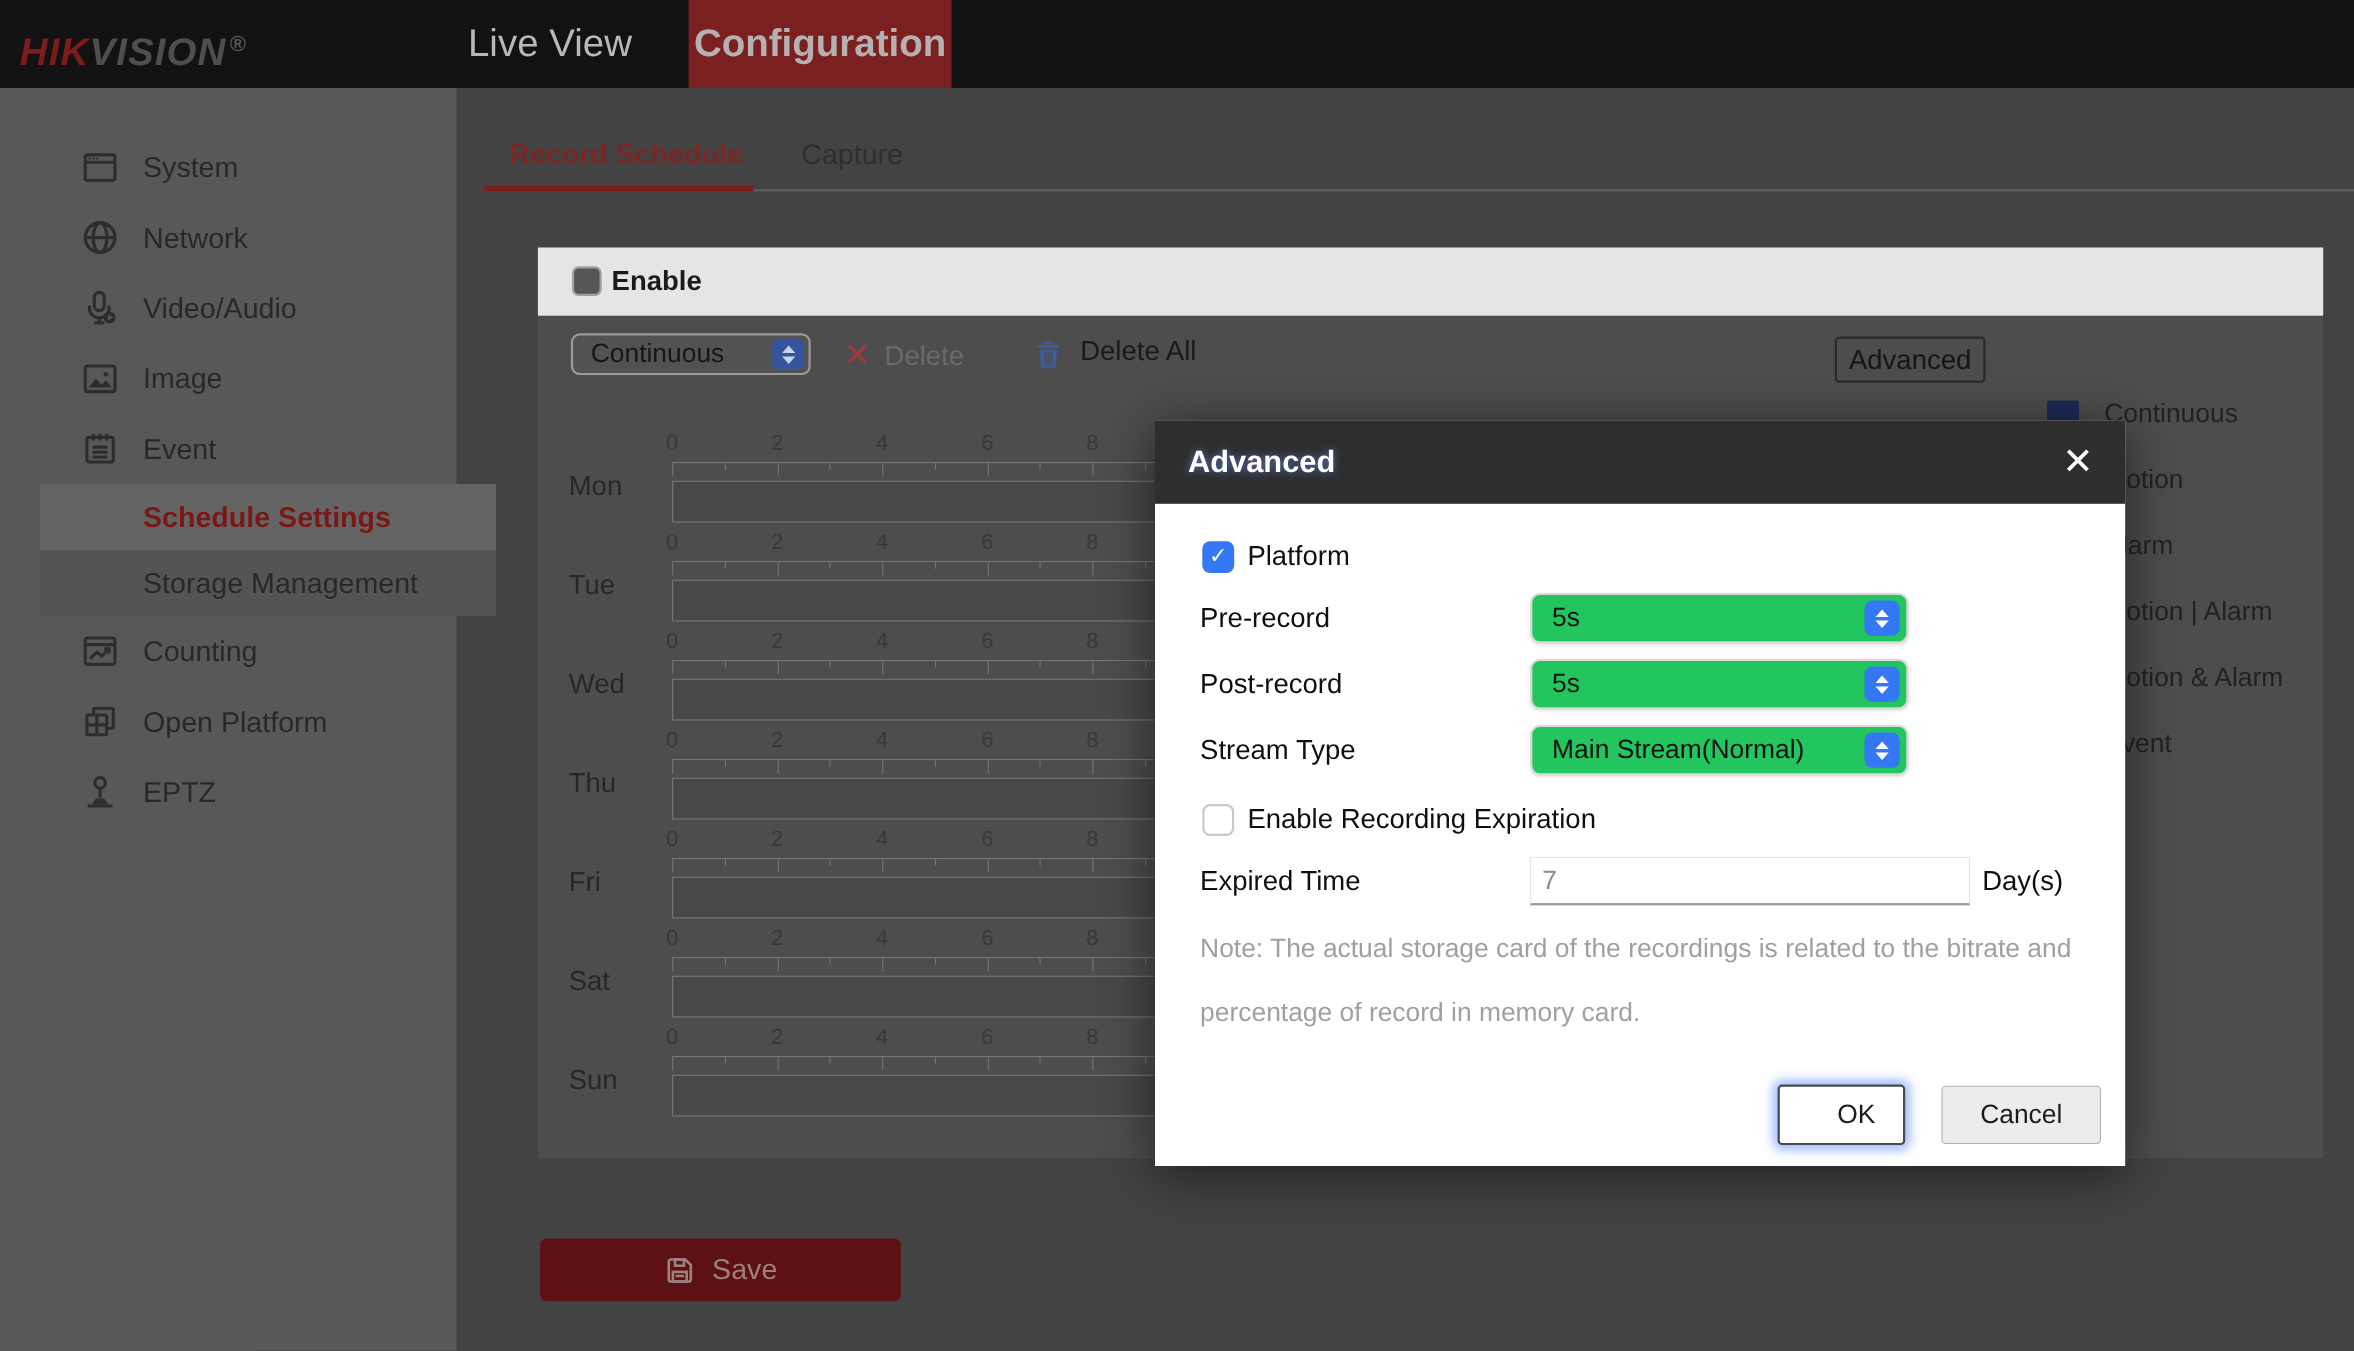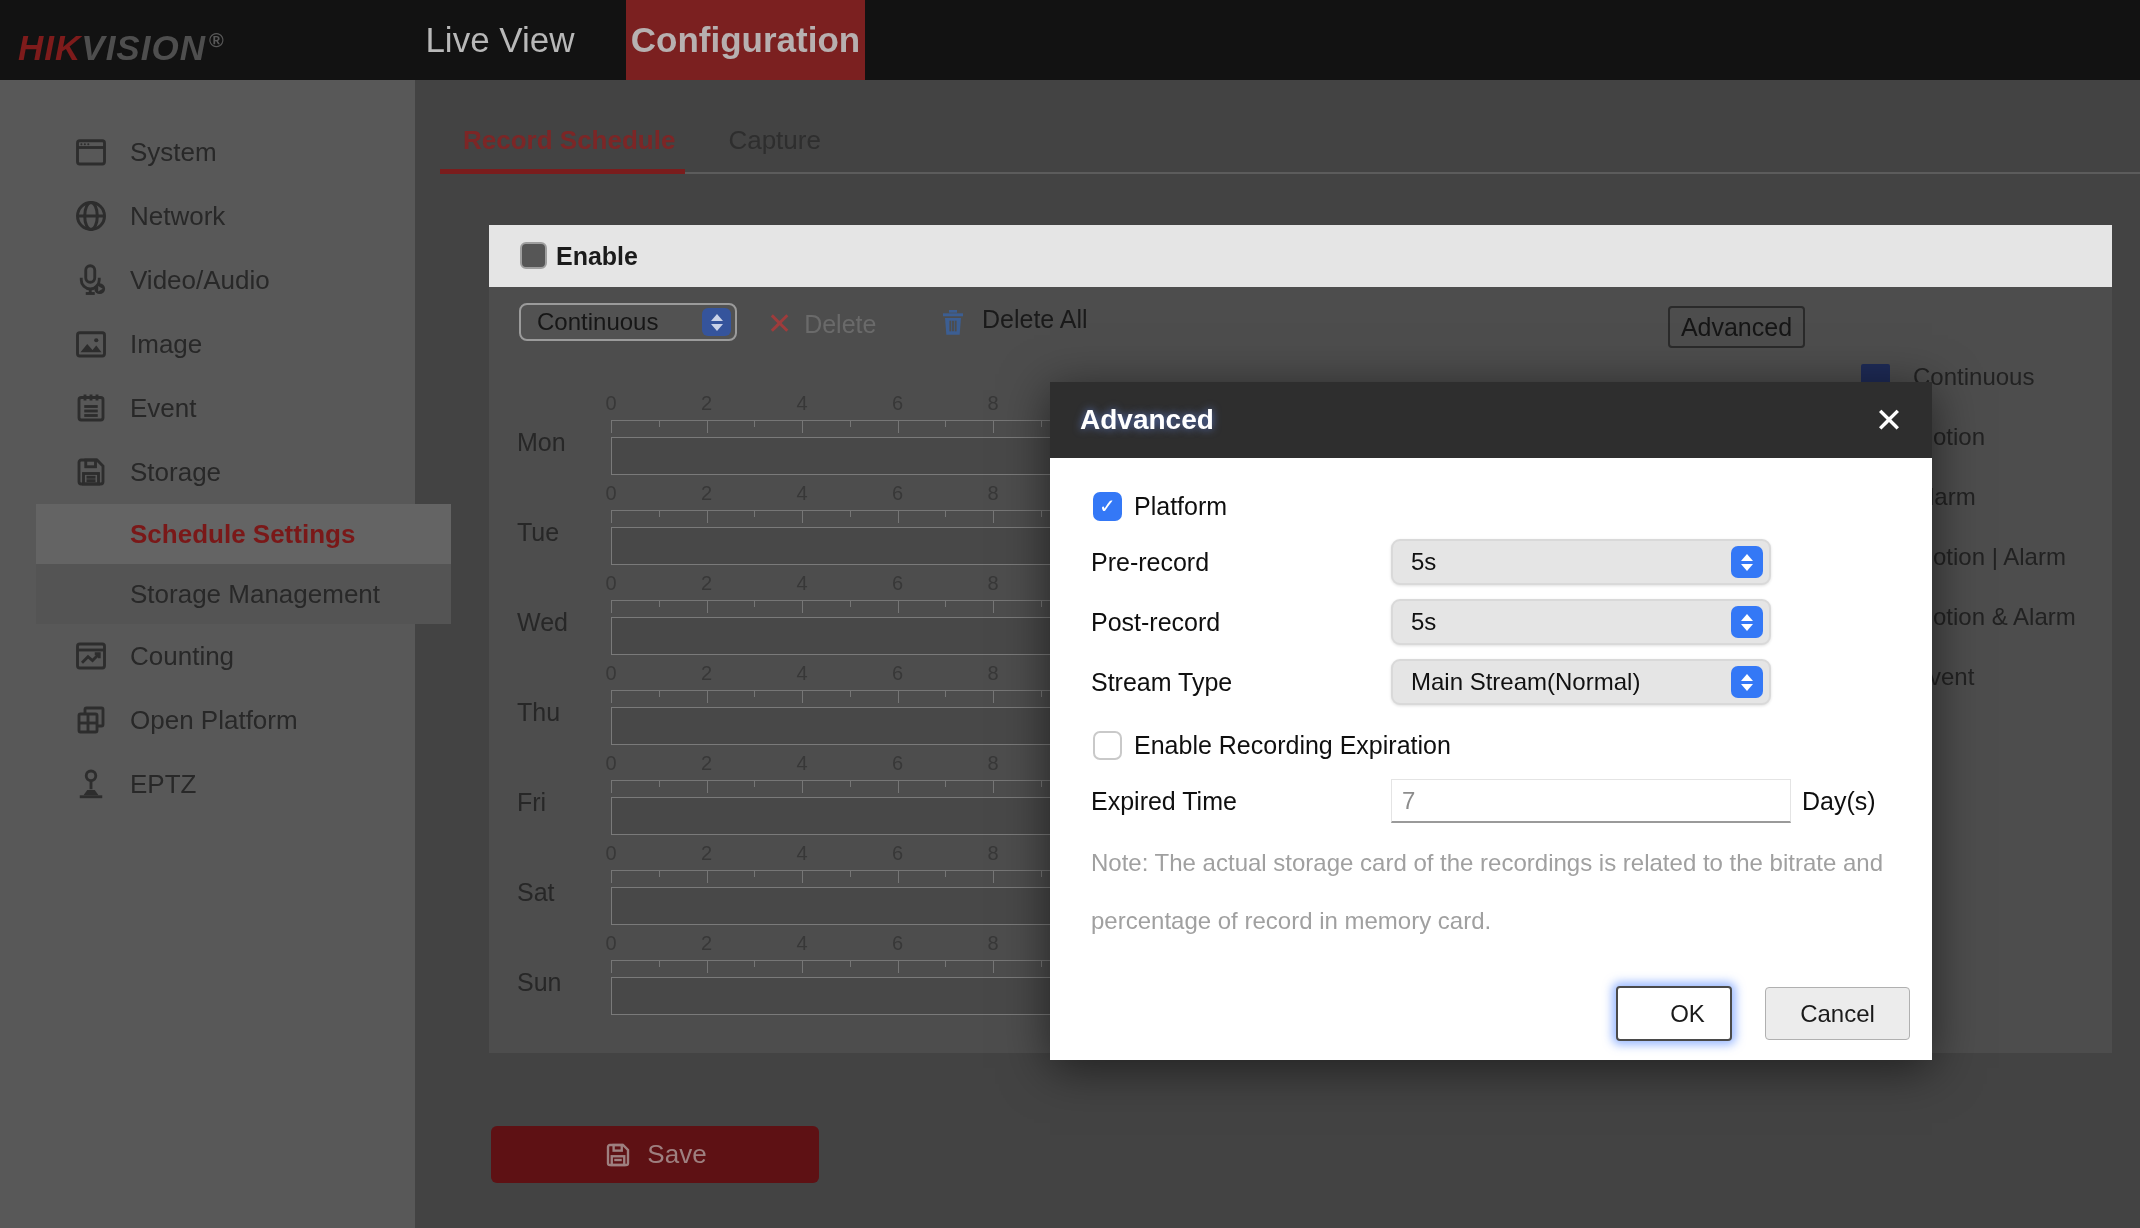--- a/index.html
+++ b/index.html
@@ -88,21 +88,21 @@
   #modal { position:absolute; left:1050px; top:382px; width:882px; height:678px; background:#ffffff; box-shadow:0 8px 45px rgba(0,0,0,0.55); }
   #modal-header { position:absolute; left:0; top:0; width:100%; height:76px; background:var(--modal_header,#2e2e2e); }
   #modal-title { position:absolute; left:30px; top:0; line-height:76px; font-size:28px; font-weight:bold; color:#ffffff; text-shadow:0 0 8px rgba(110,150,255,0.7); }
   #modal-close { position:absolute; right:20px; top:0; width:46px; height:76px; line-height:76px; text-align:center; font-size:34px; font-weight:bold; color:#ffffff; cursor:pointer; }
   .m-label { position:absolute; left:41px; font-size:25px; color:#0f0f0f; }
   .m-checkbox { position:absolute; left:43px; width:29px; height:29px; border-radius:7px; cursor:pointer; }
   #overwrite-checkbox { top:110px; background:var(--modal_blue,#3478f6); color:#ffffff; text-align:center; line-height:29px; font-size:20px; font-weight:bold; }
   #overwrite-label { top:110px; left:84px; line-height:29px; }
   .m-field-row { position:absolute; left:0; width:100%; height:46px; }
   .m-field-row .m-label { line-height:46px; }
-  .m-select { position:absolute; left:341px; top:0; width:380px; height:46px; background:#e5e5e5; border:2px solid #d9d9d9; border-radius:9px; box-shadow:0 1px 3px rgba(0,0,0,0.12); cursor:pointer; }
+  .m-select { position:absolute; left:341px; top:0; width:344px; height:46px; background:#22c55e; border:2px solid #d9d9d9; border-radius:9px; box-shadow:0 1px 3px rgba(0,0,0,0.12); cursor:pointer; }
   .m-select .sel-value { position:absolute; left:18px; line-height:42px; font-size:24px; color:#111111; white-space:nowrap; }
   .m-select .stepper { right:6px; top:5px; width:32px; height:32px; background:var(--modal_blue,#3478f6); border-radius:7px; }
   #expiration-checkbox { top:349px; background:#ffffff; border:2px solid #c9c9c9; }
   #expiration-label { top:349px; left:84px; line-height:29px; }
   #expired-label { top:397px; line-height:44px; }
   #expired-input { position:absolute; left:341px; top:397px; width:400px; height:44px; font-family:"Liberation Sans","DejaVu Sans",sans-serif; font-size:24px; color:#8c8c8c; padding-left:10px; background:#ffffff; border:1px solid #e4e4e4; border-bottom:2px solid #9a9a9a; outline:none; }
   #expired-unit { position:absolute; left:752px; top:397px; line-height:44px; font-size:25px; color:#0f0f0f; }
   .m-note { position:absolute; left:41px; font-size:24px; color:#a0a0a0; white-space:nowrap; }
   #note1 { top:467px; }
   #note2 { top:525px; }
@@ -236,28 +236,20 @@
           </span>
     <span class="sb-label">Image</span>
   </div>
         <div class="sb-item main">
     <span class="sb-icon">
             <svg>
               <use href="#i-event"></use>
             </svg>
           </span>
     <span class="sb-label">Event</span>
-  </div>
-        <div class="sb-item main">
-    <span class="sb-icon">
-            <svg>
-              <use href="#i-storage"></use>
-            </svg>
-          </span>
-    <span class="sb-label">Storage</span>
   </div>
         <div class="sb-item sub active">
 
     <span class="sb-label">Schedule Settings</span>
   </div>
         <div class="sb-item sub inactive-sub">
 
     <span class="sb-label">Storage Management</span>
   </div>
         <div class="sb-item main">

